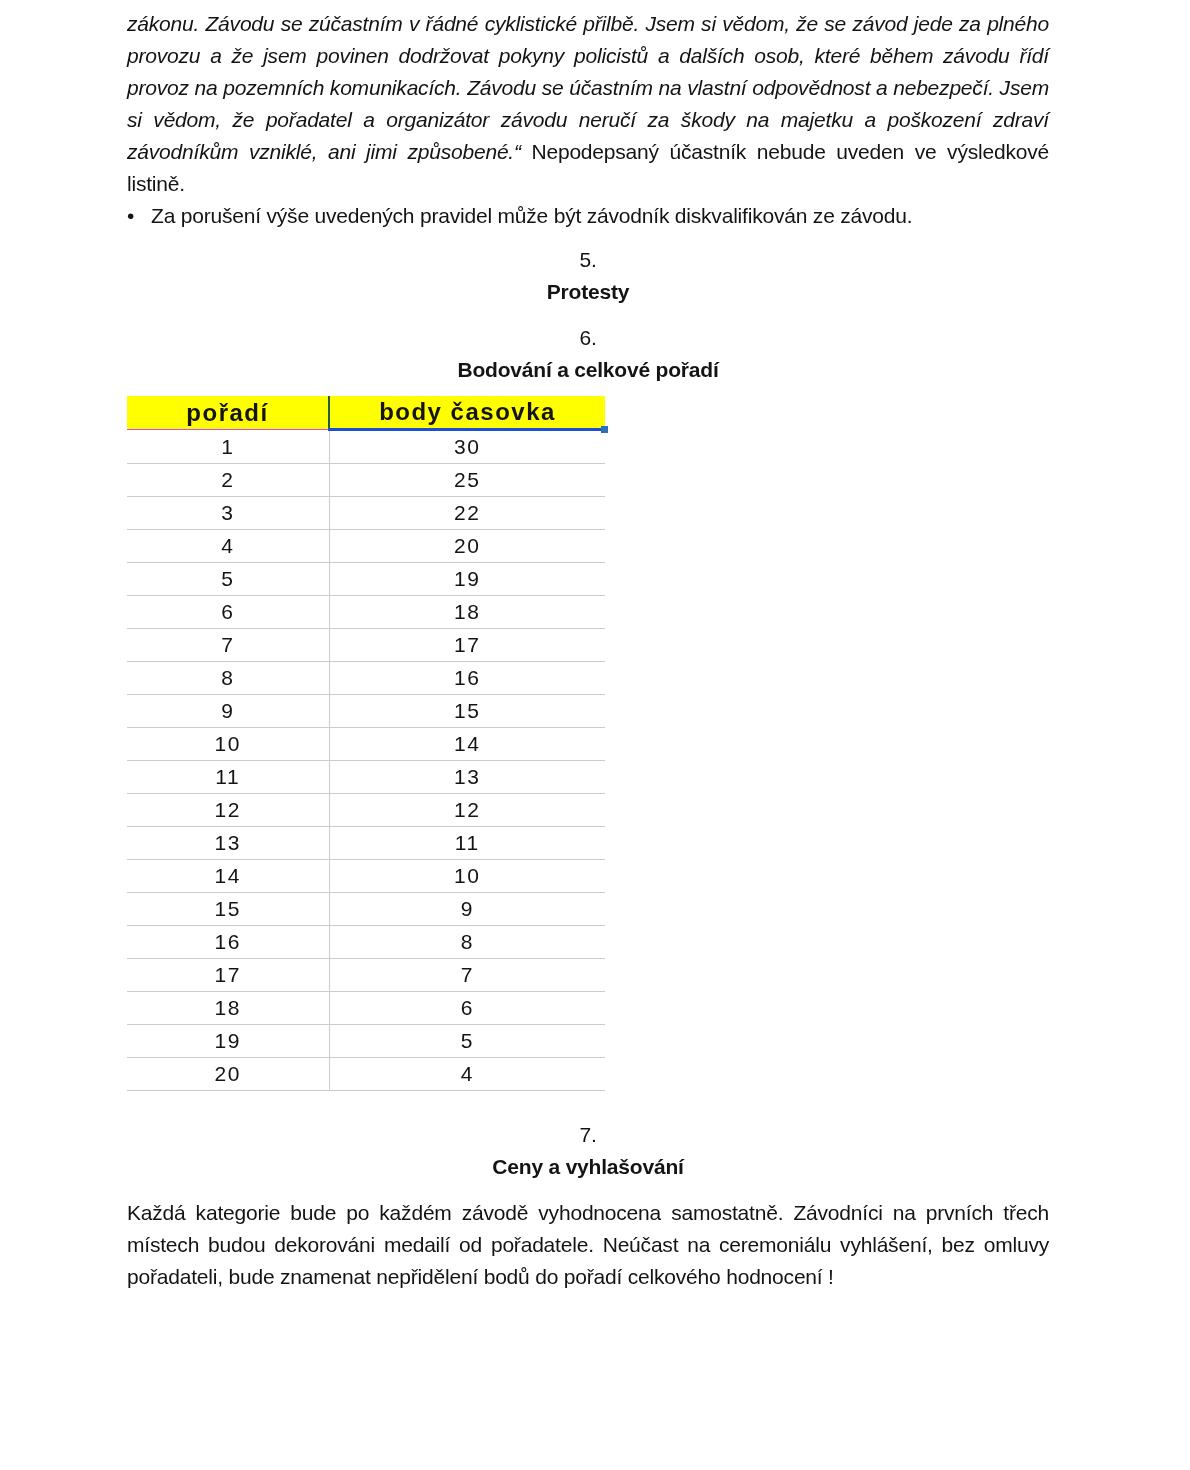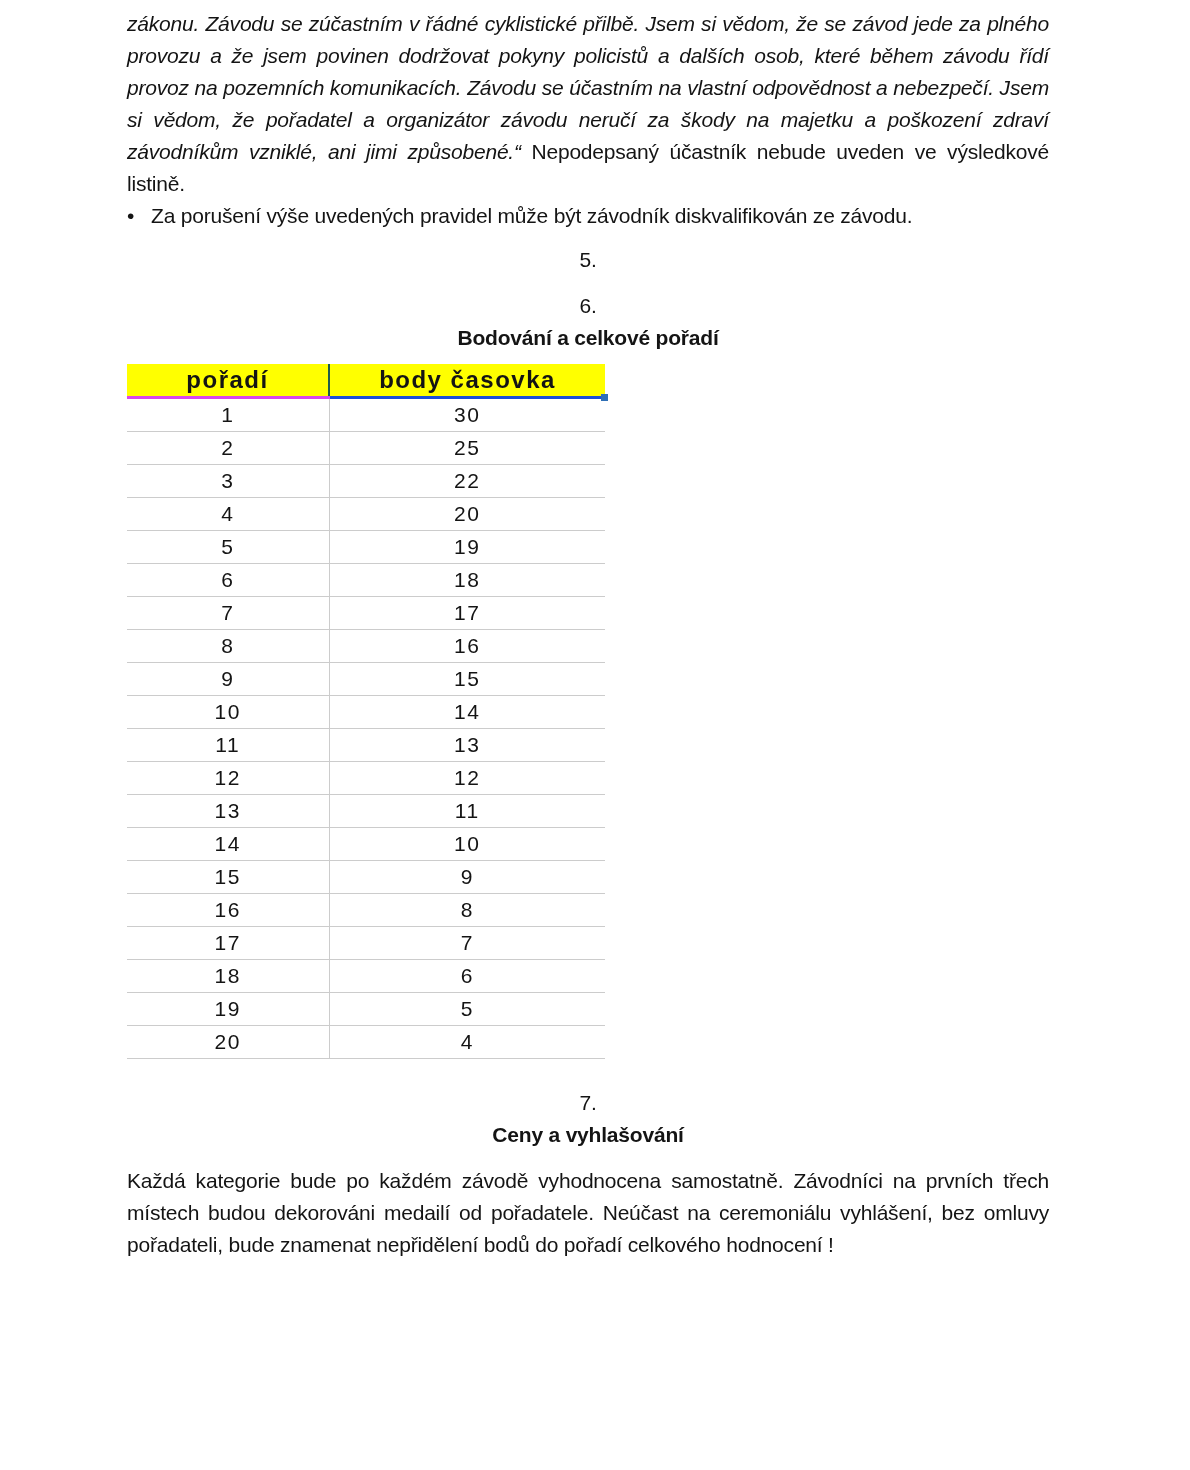--- a/index.html
+++ b/index.html
@@ -47,21 +47,21 @@
     font-weight: bold;
     font-size: 24px;
     height: 30px;
     text-align: center;
     vertical-align: middle;
     padding: 0;
     position: relative;
   }
   table.points thead th.h1 {
     border-right: 2px solid #1f5c4d;
-    border-bottom: 3px solid #d946ef;
+    border-bottom: 1px solid #d946ef;
   }
   table.points thead th.h2 {
     border-bottom: 3px solid #1d4ed8;
   }
   .sel-handle {
     position: absolute;
     right: -3px;
     bottom: -5px;
     width: 7px;
     height: 7px;
@@ -83,20 +83,21 @@
 <div class="page">
 
   <p class="justify"><span class="italic">zákonu. Závodu se zúčastním v řádné cyklistické přilbě. Jsem si vědom, že se závod jede za plného provozu a že jsem povinen dodržovat pokyny policistů a dalších osob, které během závodu řídí provoz na pozemních komunikacích. Závodu se účastním na vlastní odpovědnost a nebezpečí. Jsem si vědom, že pořadatel a organizátor závodu neručí za škody na majetku a poškození zdraví závodníkům vzniklé, ani jimi způsobené.“</span><span> Nepodepsaný účastník nebude uveden ve výsledkové listině.</span></p>
 
   <div class="bullet-row">
     <span class="bullet-glyph">•</span>
     <span>Za porušení výše uvedených pravidel může být závodník diskvalifikován ze závodu.</span>
   </div>
 
   <p class="center sec-num-5">5.</p>
+  <p class="center bold">Protesty</p>
 
   <p class="center sec-num-6">6.</p>
   <p class="center bold">Bodování a celkové pořadí</p>
 
   <table class="points">
     <colgroup>
         <col class="c1">
         <col class="c2">
       </colgroup>
     <thead>

